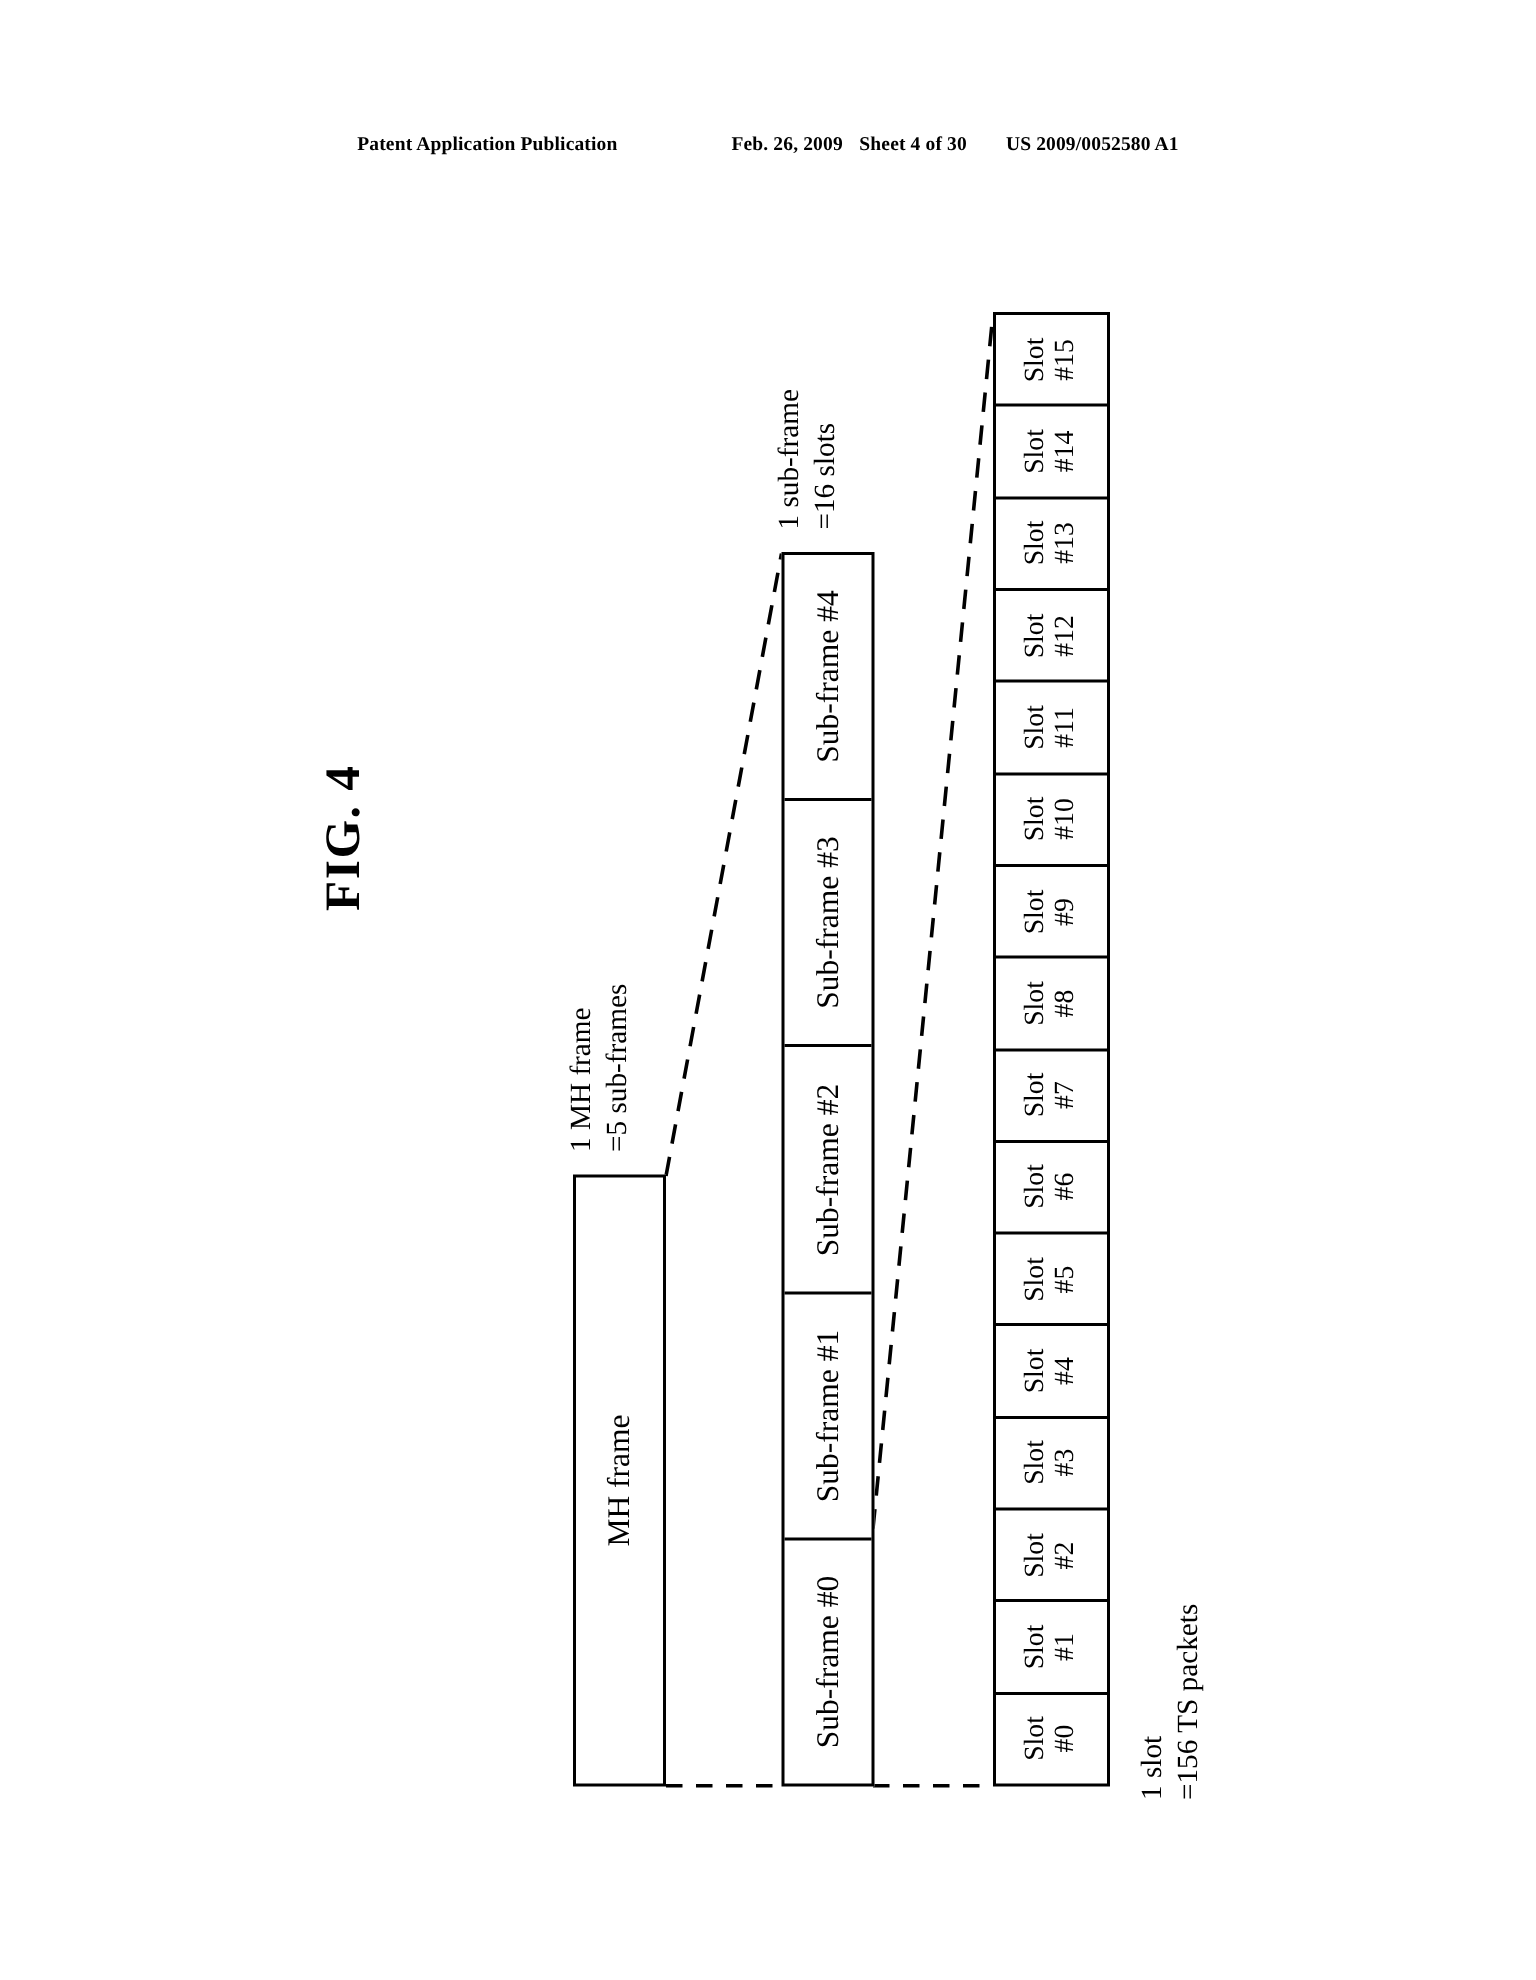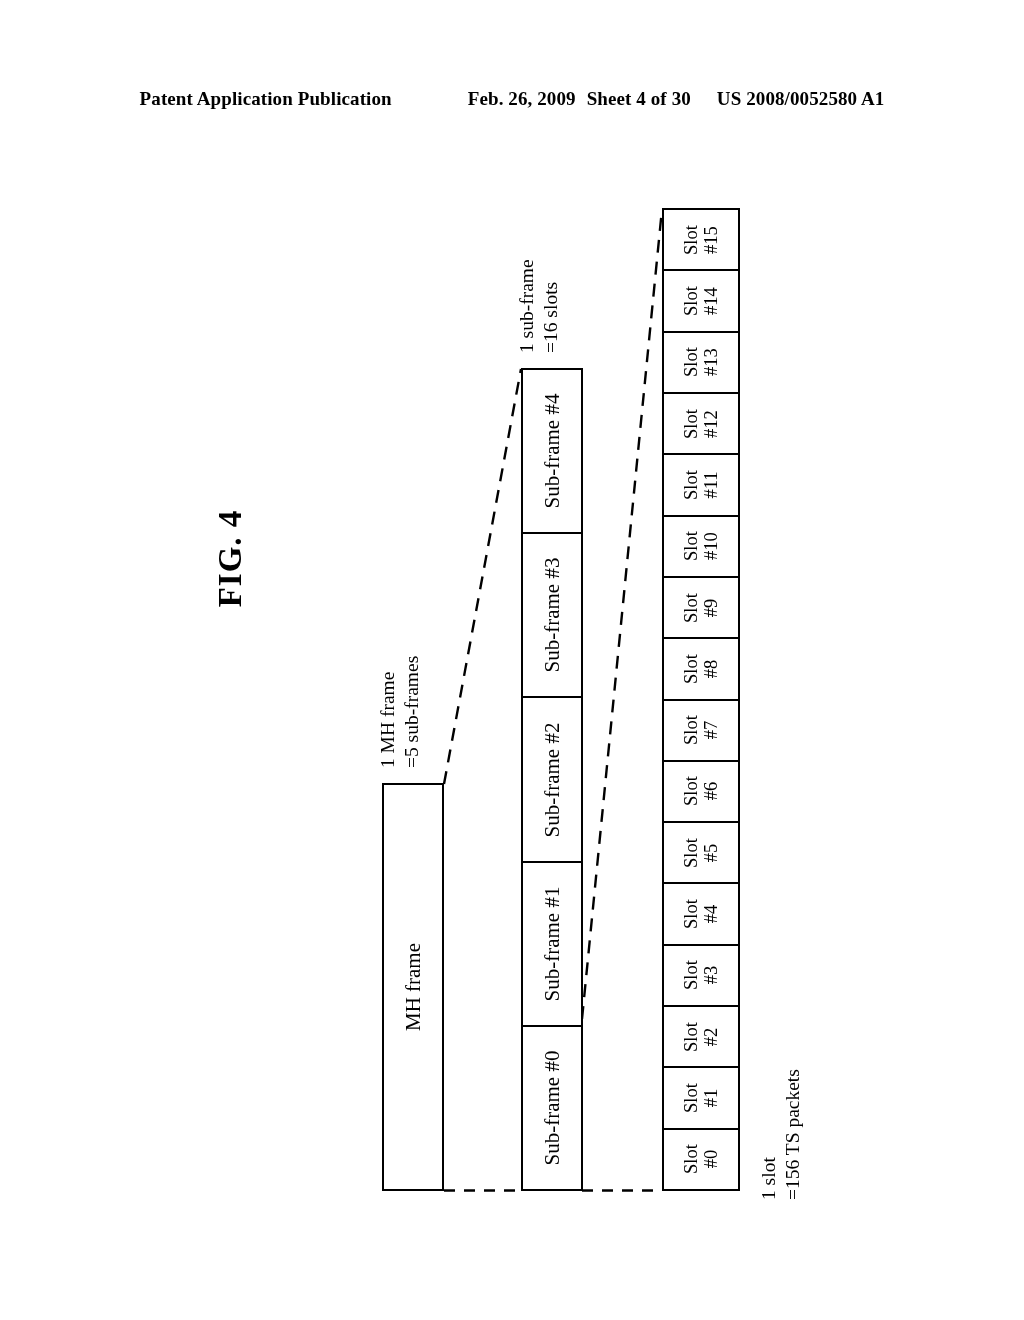--- a/index.html
+++ b/index.html
@@ -19,21 +19,21 @@
   
   .page-header {
     position: absolute;
     top: 88px;
     left: 0;
     width: 1024px;
     display: flex;
     justify-content: center;
     align-items: baseline;
     font-weight: bold;
-    font-size: 19px;
+    font-size: 13px;
     letter-spacing: 0.1px;
     white-space: nowrap;
   }
   .hdr-pub   { margin-right: 44px; }
   .hdr-date  { margin-right: 11px; margin-left: 32px; }
   .hdr-sheet { margin-right: 26px; }
 
   
   .fig-caption {
     position: absolute;
@@ -115,21 +115,21 @@
     pointer-events: none;
   }
 </style>
 </head>
 <body>
 
 <div class="page-header">
   <span class="hdr-pub">Patent Application Publication</span>
   <span class="hdr-date">Feb. 26, 2009</span>
   <span class="hdr-sheet">Sheet 4 of 30</span>
-  <span class="hdr-num">US 2008/0052580 A1</span>
+  <span class="hdr-num">US 2009/0052580 A1</span>
 </div>
 
 <div class="fig-caption">FIG. 4</div>
 
 <svg class="overlay" viewBox="0 0 1024 1320" xmlns="http://www.w3.org/2000/svg">
 
   <line x1="444" y1="1190.5" x2="521" y2="1190.5" stroke="#000" stroke-width="2.4" stroke-dasharray="11,9"></line>
   <line x1="582" y1="1190.5" x2="662" y2="1190.5" stroke="#000" stroke-width="2.4" stroke-dasharray="11,9"></line>
 
   <line x1="444" y1="784" x2="521" y2="369" stroke="#000" stroke-width="2.4" stroke-dasharray="13,9"></line>

